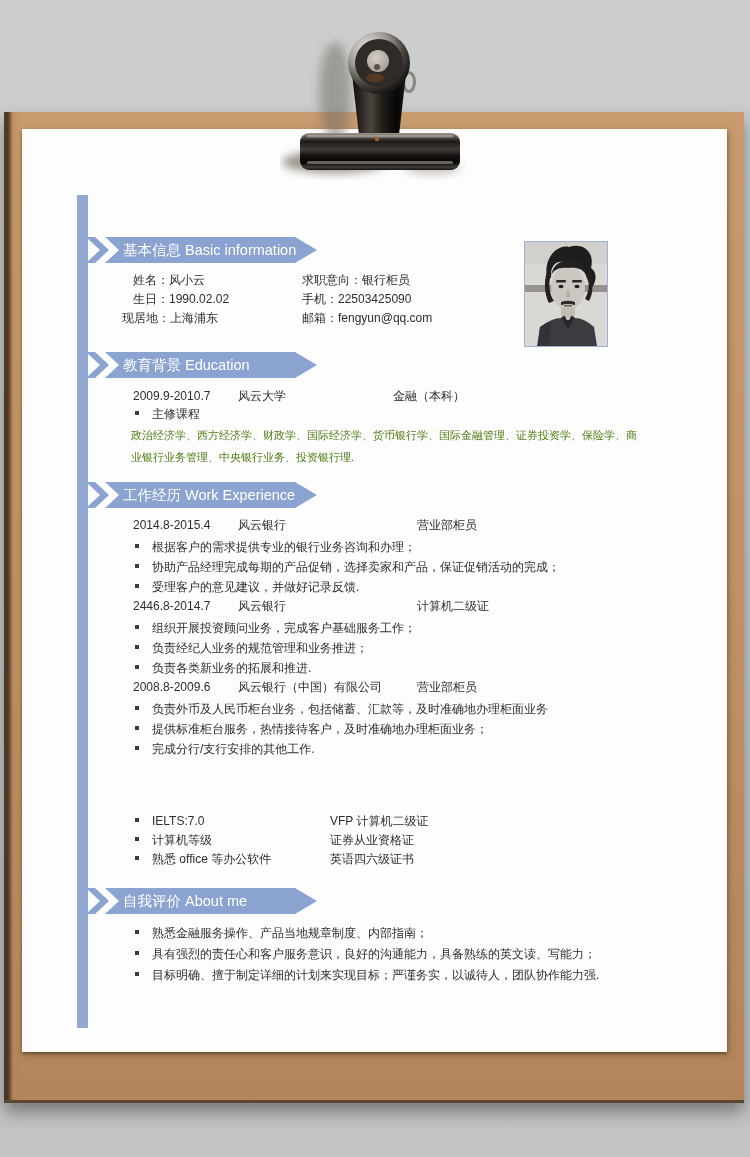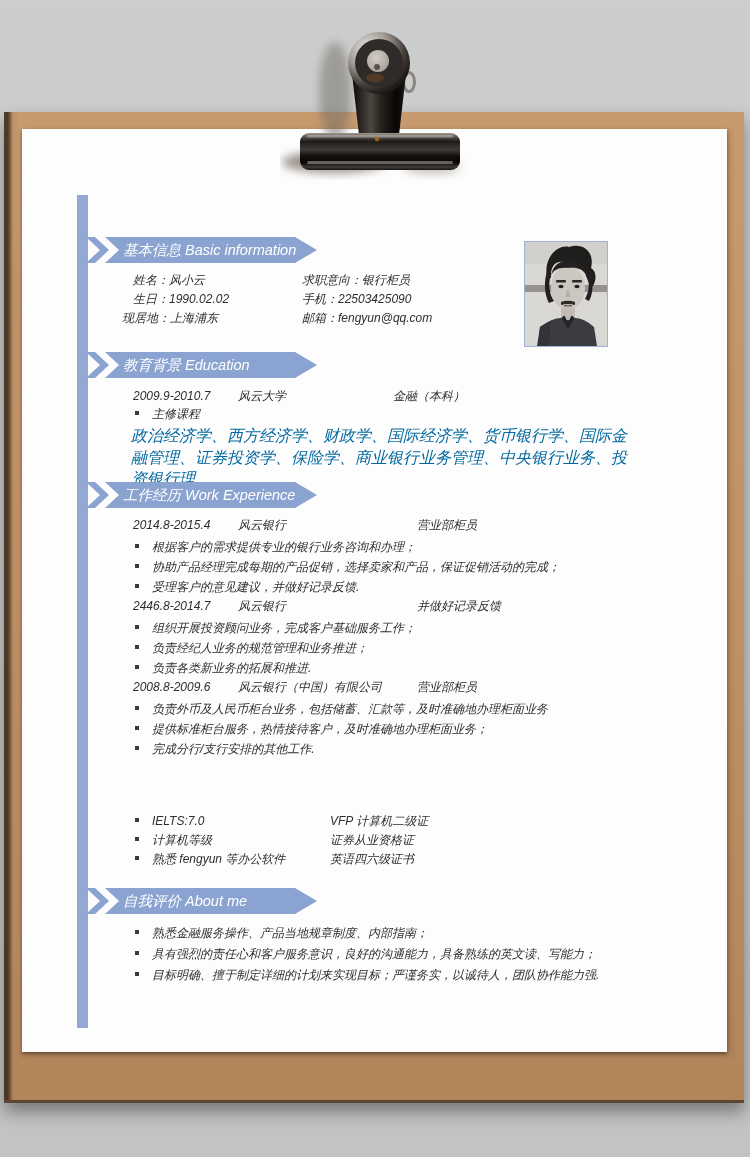--- a/index.html
+++ b/index.html
@@ -1,20 +1,19 @@
 <!DOCTYPE html>
 <html><head>
 <meta charset="utf-8">
 <style>
   html,body{margin:0;padding:0;background:#b9bbba;}
   .stage{
     position:relative;width:750px;height:1157px;overflow:hidden;
     background:linear-gradient(180deg,#cccecd 0%,#c9cbca 55%,#c2c4c3 100%);
     font-family:"Liberation Sans","DejaVu Sans",sans-serif;
-    font-style:italic;
   }
   .board{
     position:absolute;left:4px;top:112px;width:740px;height:991px;
     background:
       linear-gradient(90deg, rgba(58,41,26,.85) 0px, rgba(58,41,26,.85) 4px, rgba(176,130,87,.35) 9px, rgba(255,255,255,0) 16px),
       linear-gradient(180deg,#c89b6f 0%,#c09266 48%,#b2855b 100%);
     border-bottom:3px solid #5d462f;
     box-shadow:0 9px 16px rgba(30,30,30,.45);
     box-sizing:border-box;
   }
@@ -26,21 +25,21 @@
   .vbar{position:absolute;left:55px;top:66px;width:11px;height:833px;background:#93a9d3;}
   .ribbon{position:absolute;left:64px;width:234px;height:26px;}
   .ribbon svg{position:absolute;left:0;top:0;display:block;}
   .ribbon-label{
     position:absolute;left:37px;top:0;line-height:26px;font-size:14.5px;
     color:#ffffff;white-space:nowrap;
   }
   .t{position:absolute;font-size:12px;line-height:16px;color:#2d2d2d;white-space:nowrap;}
   .li{position:absolute;left:113px;font-size:12px;line-height:16px;color:#2d2d2d;white-space:nowrap;}
   .sq{display:inline-block;width:4px;height:4px;background:#3a3a3a;margin-right:13px;vertical-align:3px;}
-  .para{position:absolute;left:109px;top:296px;width:508px;font-size:16px;line-height:21.5px;color:#0369a1;}
+  .para{position:absolute;left:109px;top:296px;width:508px;font-size:11px;line-height:21.5px;color:#4d7c0f;}
   .photo{
     position:absolute;left:502px;top:112px;width:84px;height:106px;
     border:1px solid #9db2d6;box-sizing:border-box;background:#dad8d5;overflow:hidden;
   }
   .photo svg{display:block;}
   .clip{position:absolute;left:280px;top:12px;width:190px;height:168px;}
 </style>
 </head>
 <body>
 
@@ -115,36 +114,36 @@
 
     <span class="t" style="left:111px;top:388px">2014.8-2015.4</span>
     <span class="t" style="left:216px;top:388px">风云银行</span>
     <span class="t" style="left:395px;top:388px">营业部柜员</span>
     <div class="li" style="top:410px"><i class="sq"></i><span>根据客户的需求提供专业的银行业务咨询和办理；</span></div>
     <div class="li" style="top:430px"><i class="sq"></i><span>协助产品经理完成每期的产品促销，选择卖家和产品，保证促销活动的完成；</span></div>
     <div class="li" style="top:450px"><i class="sq"></i><span>受理客户的意见建议，并做好记录反馈.</span></div>
 
     <span class="t" style="left:111px;top:469px">2446.8-2014.7</span>
     <span class="t" style="left:216px;top:469px">风云银行</span>
-    <span class="t" style="left:395px;top:469px">并做好记录反馈</span>
+    <span class="t" style="left:395px;top:469px">计算机二级证</span>
     <div class="li" style="top:511px"><i class="sq"></i><span>负责经纪人业务的规范管理和业务推进；</span></div>
     <div class="li" style="top:491px"><i class="sq"></i><span>组织开展投资顾问业务，完成客户基础服务工作；</span></div>
     <div class="li" style="top:531px"><i class="sq"></i><span>负责各类新业务的拓展和推进.</span></div>
 
     <span class="t" style="left:111px;top:550px">2008.8-2009.6</span>
     <span class="t" style="left:216px;top:550px">风云银行（中国）有限公司</span>
     <span class="t" style="left:395px;top:550px">营业部柜员</span>
     <div class="li" style="top:572px"><i class="sq"></i><span>负责外币及人民币柜台业务，包括储蓄、汇款等，及时准确地办理柜面业务</span></div>
     <div class="li" style="top:592px"><i class="sq"></i><span>提供标准柜台服务，热情接待客户，及时准确地办理柜面业务；</span></div>
     <div class="li" style="top:612px"><i class="sq"></i><span>完成分行/支行安排的其他工作.</span></div>
 
 
     <div class="li" style="top:684px"><i class="sq"></i><span>IELTS:7.0</span></div>
     <div class="li" style="top:703px"><i class="sq"></i><span>计算机等级</span></div>
-    <div class="li" style="top:722px"><i class="sq"></i><span>熟悉 fengyun 等办公软件</span></div>
+    <div class="li" style="top:722px"><i class="sq"></i><span>熟悉 office 等办公软件</span></div>
     <span class="t" style="left:308px;top:684px">VFP 计算机二级证</span>
     <span class="t" style="left:308px;top:703px">证券从业资格证</span>
     <span class="t" style="left:308px;top:722px">英语四六级证书</span>
 
     <div class="ribbon" style="top:759px">
       <svg width="234" height="26" viewBox="0 0 234 26">
         <polygon points="0,0 9,0 23,13 9,26 0,26 14,13" fill="#8ba3d0"></polygon>
         <polygon points="19,0 209,0 231,13 209,26 19,26 33,13" fill="#8ba3d0"></polygon>
       </svg>
       <span class="ribbon-label">自我评价 About me</span>

